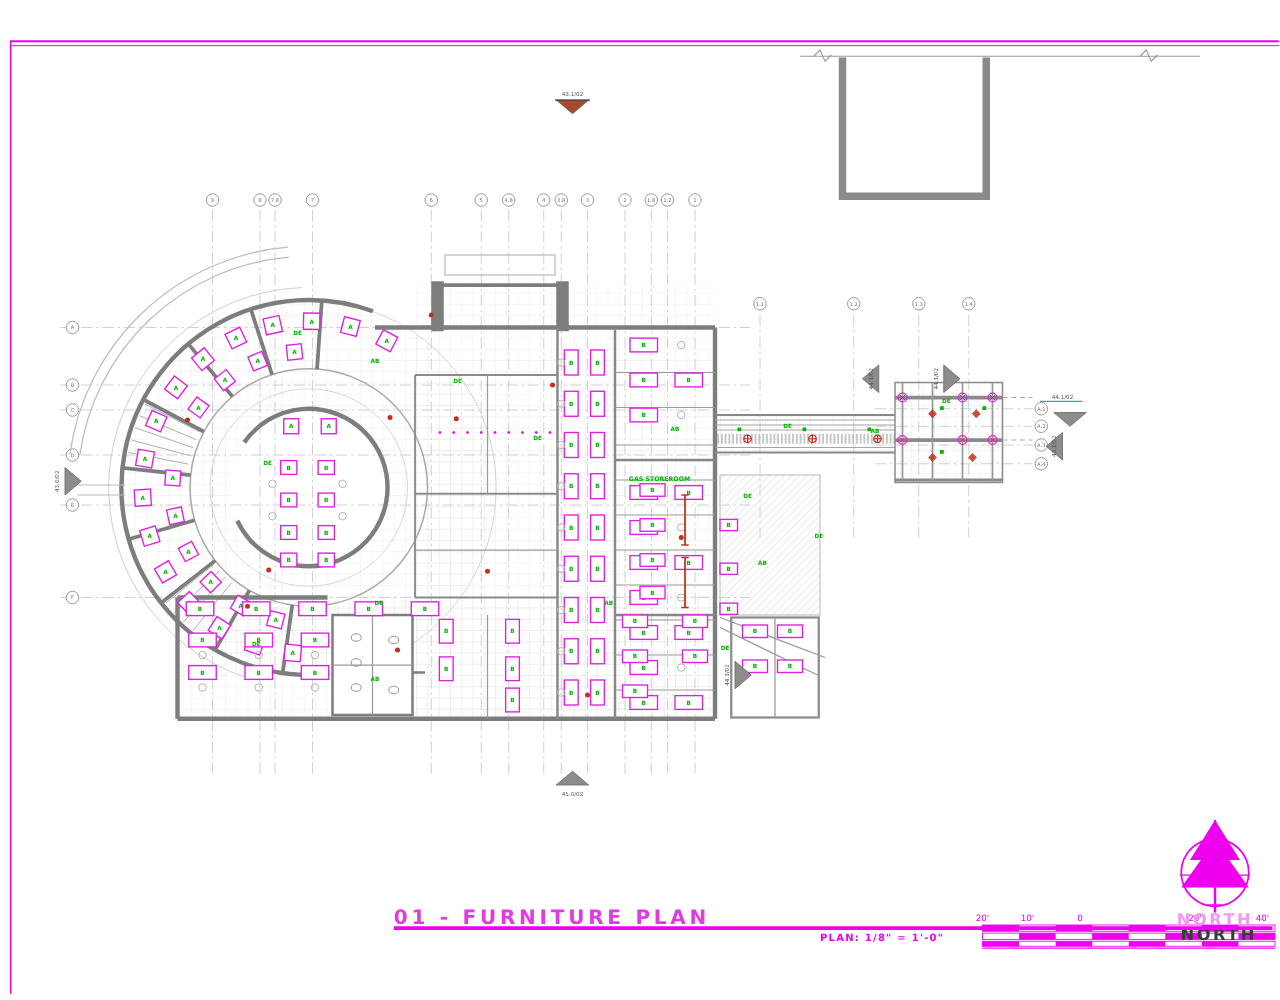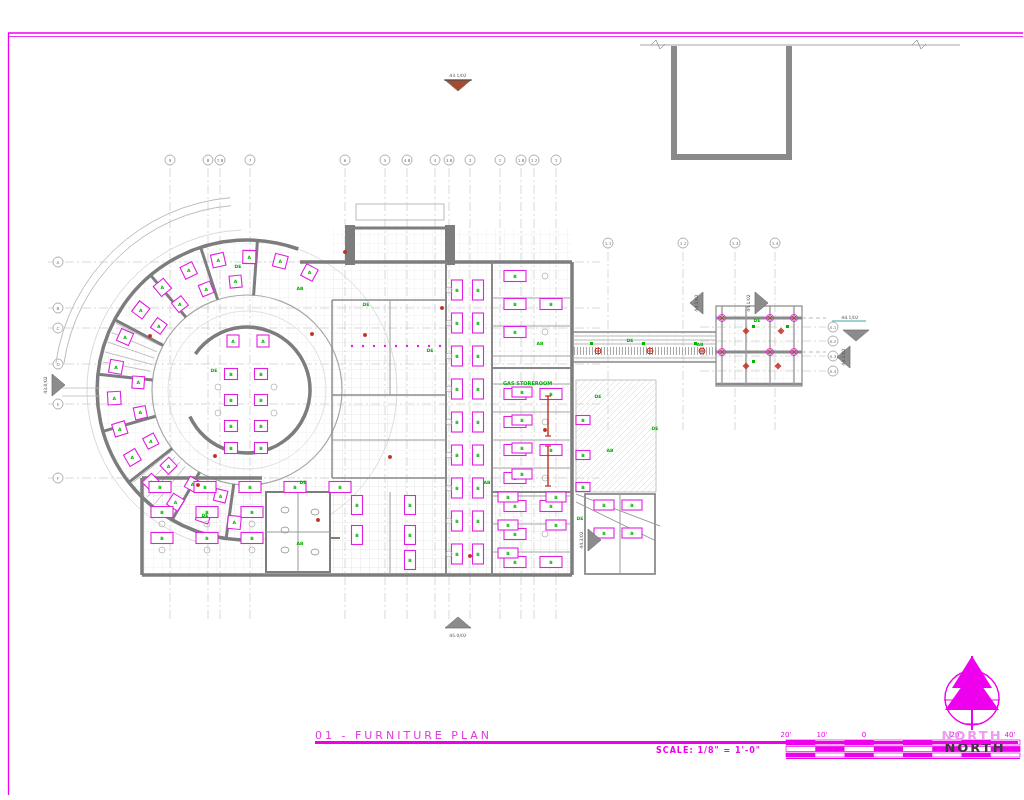--- a/index.html
+++ b/index.html
@@ -1,20 +1,20 @@
 <!DOCTYPE html>
 <html><head>
 <meta charset="utf-8">
 <style>
   html,body{margin:0;padding:0;background:#fff;width:1024px;height:800px;overflow:hidden;
             font-family:"DejaVu Sans","Liberation Sans",sans-serif;}
   #sheet{position:relative;width:1024px;height:800px;background:#ffffff;}
   #plan-svg{position:absolute;left:0;top:0;}
   .title-wrap{position:absolute;left:315px;top:724px;}
-  .title-text{font-size:11px;letter-spacing:3px;color:#e23ae2;font-weight:400;}
+  .title-text{font-size:16px;letter-spacing:3px;color:#e23ae2;font-weight:700;}
   .title-rule{position:absolute;left:315px;top:741px;width:703px;height:2.6px;background:#ee00ee;}
   .scale-wrap{position:absolute;left:656px;top:746px;font-size:8px;font-weight:bold;color:#ee00ee;letter-spacing:1px;}
 </style>
 </head>
 <body>
 
 <div id="sheet">
   <svg id="plan-svg" width="1024" height="800" viewBox="0 0 1024 800">
       <defs>
         <pattern id="ceilgrid" width="9" height="9" patternUnits="userSpaceOnUse">
@@ -614,17 +614,17 @@
         <text x="975" y="752" font-size="13" fill="#3a3a3a" text-anchor="middle" font-family="DejaVu Sans, sans-serif" font-weight="bold" letter-spacing="2">NORTH</text>
       </g>
     </svg>
 
   <div class="title-wrap">
     <span class="title-text">01 - FURNITURE PLAN</span>
   </div>
   <div class="title-rule"></div>
 
   <div class="scale-wrap">
-    <span>SCALE:</span>
+    <span>PLAN:</span>
     <span> </span>
     <span>1/8" = 1'-0"</span>
   </div>
 </div>
 
 </body></html>

